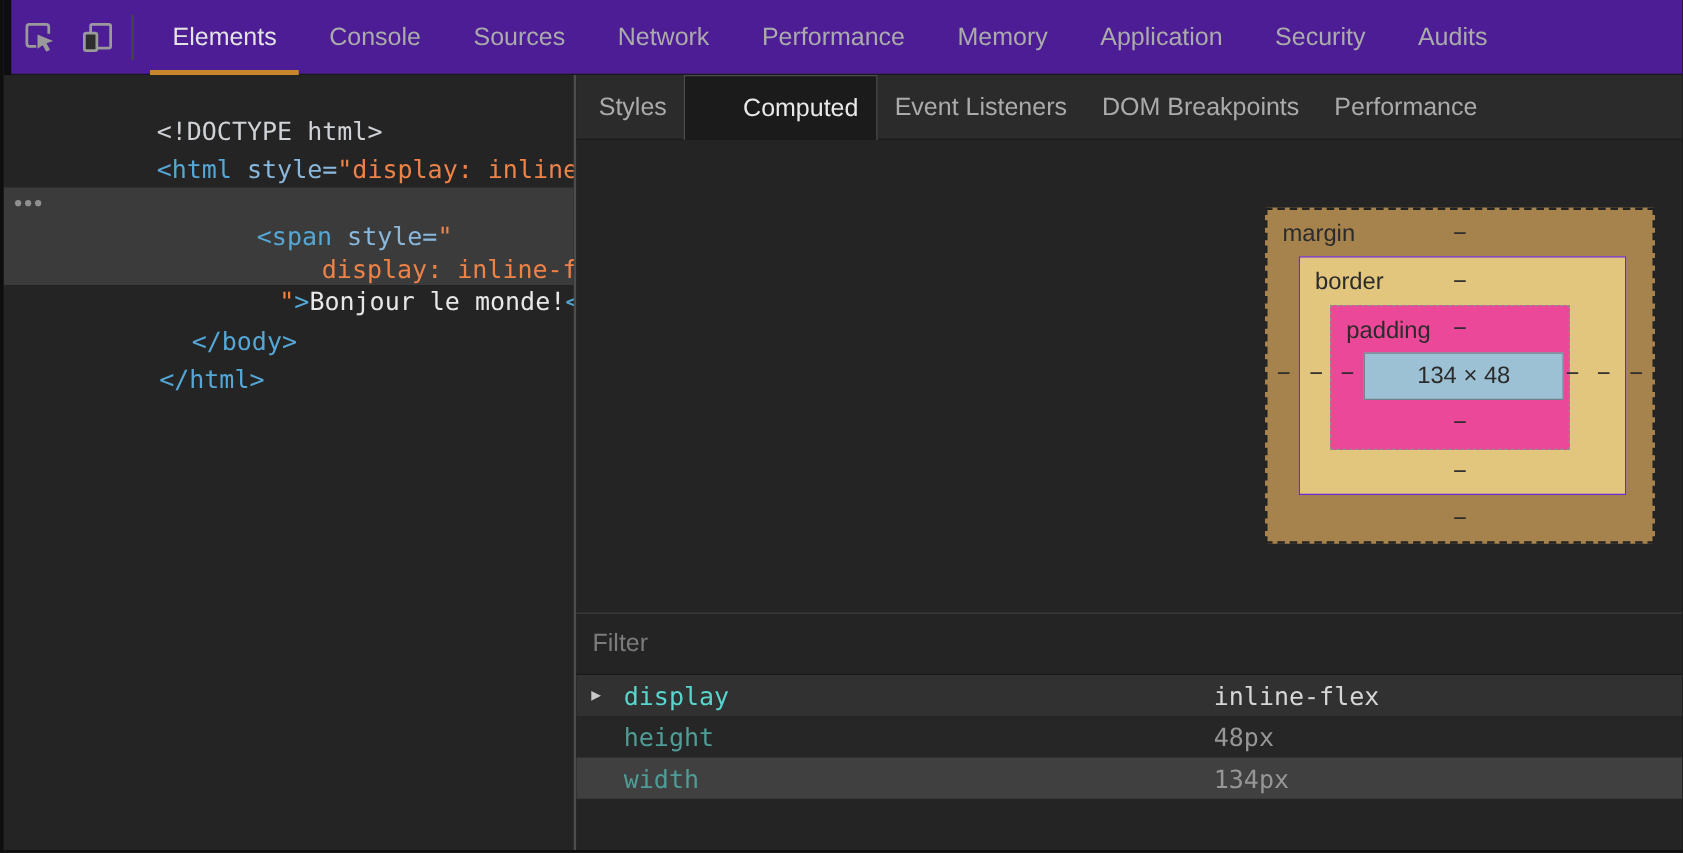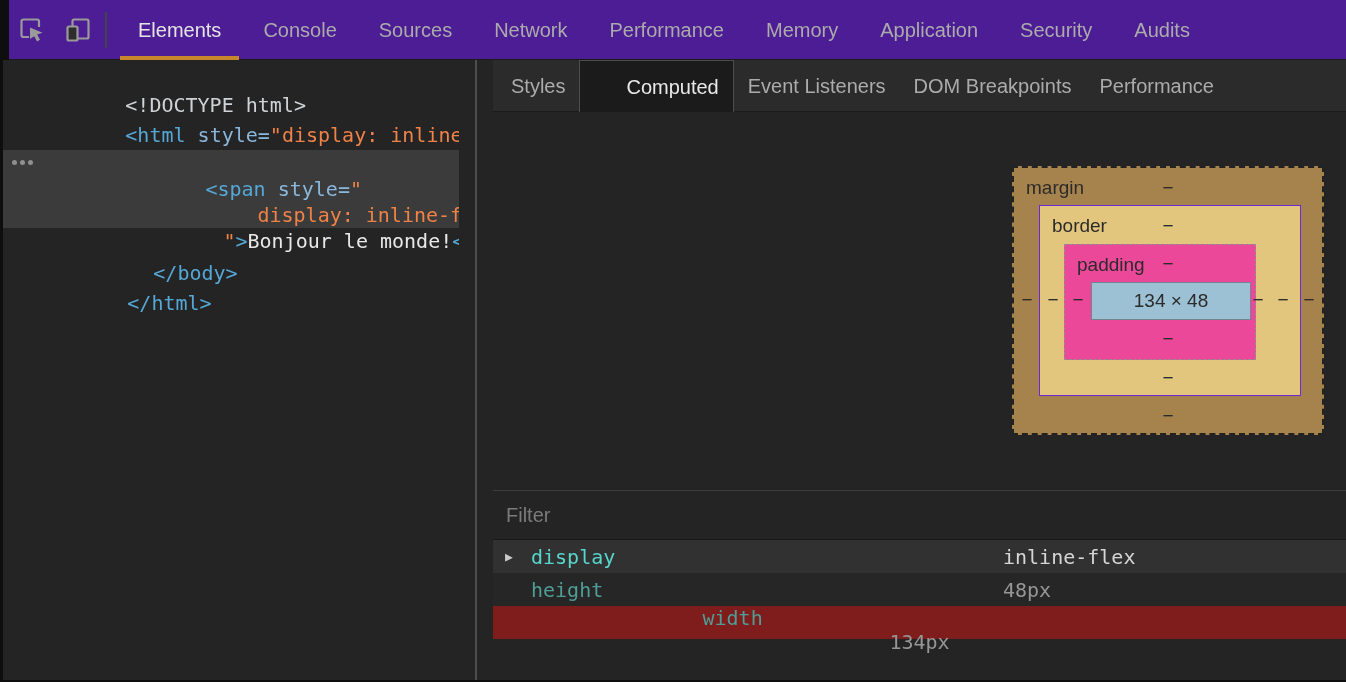--- a/index.html
+++ b/index.html
@@ -30,21 +30,21 @@
   .tb-tab {
     position:relative; height:60px; line-height:60px;
     padding:0 21px; font-size:20px; color:#ababab; cursor:pointer; white-space:nowrap;
   }
   .tb-tab.active { color:#e4e4e4; }
   .tb-tab .underline {
     position:absolute; left:3px; right:3px; bottom:0; height:4px; background:#c8872b;
   }
 
   
-  .content-row { flex:1; display:flex; min-height:0;gap:16px; }
+  .content-row { flex:1; display:flex; min-height:0; }
 
   
   .elements-panel {
     width:456px; flex:0 0 456px; background:#242424; overflow:hidden;
     font-family:"DejaVu Sans Mono","Liberation Mono",monospace;
     font-size:20px; color:#e8e8e8;
   }
   .tree-line { height:30px; line-height:30px; white-space:pre; cursor:pointer; }
   .t-tag  { color:#55a7d6; }
   .t-attr { color:#8ab7dc; }
@@ -115,21 +115,21 @@
 
   
   .props { flex:1; overflow:hidden; }
   .prop-row {
     height:33px; display:flex; align-items:center; position:relative;
     font-family:"DejaVu Sans Mono","Liberation Mono",monospace; font-size:20px;
     cursor:pointer;
   }
   .prop-row.r1 { background:#313131; }
   .prop-row.r2 { background:#262626; }
-  .prop-row.r3 { background:#7f1d1d;flex-direction:column; }
+  .prop-row.r3 { background:#404040; }
   .prop-expander { position:absolute; left:12px; top:9px; font-size:13px; color:#c9c9c9; }
   .prop-name  { margin-left:38px; width:472px; color:#4f9d96; }
   .prop-name.bright  { color:#58d6cd; }
   .prop-value { color:#969696; }
   .prop-value.bright { color:#d6d6d6; }
 </style>
 </head>
 <body>
 
 <div class="devtools">

